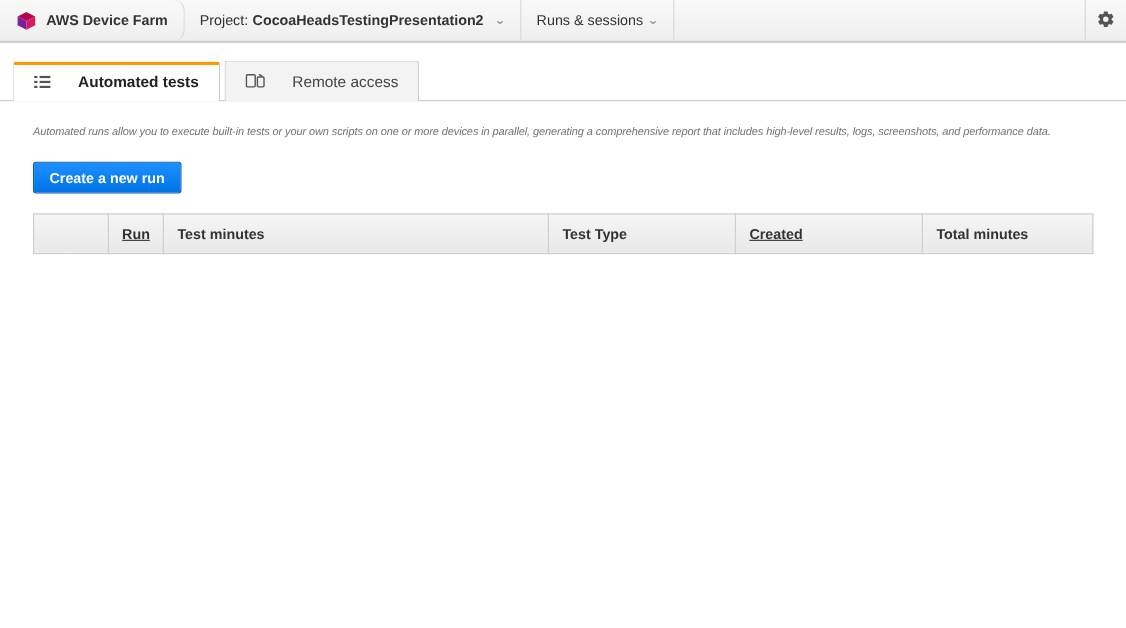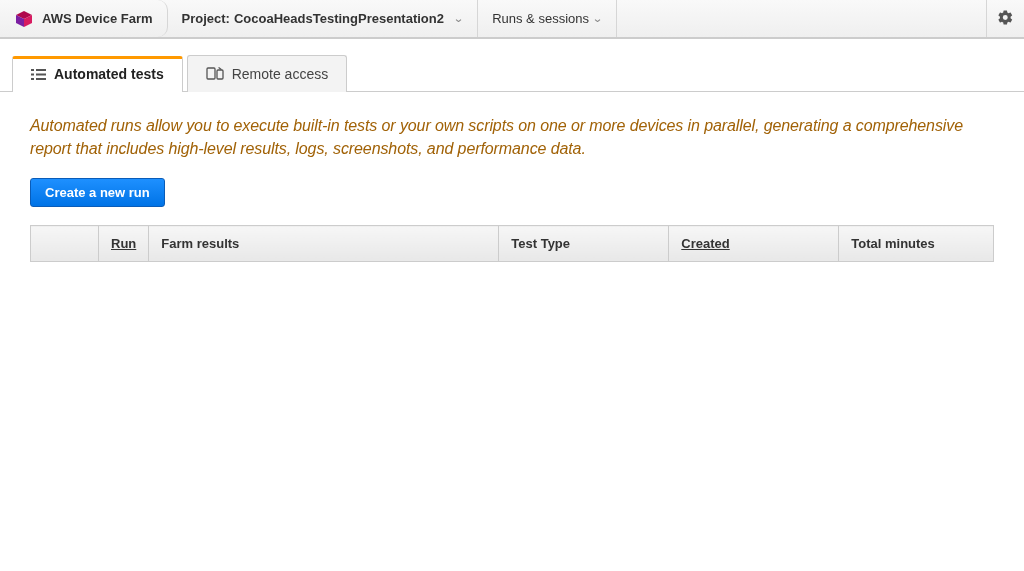--- a/index.html
+++ b/index.html
@@ -24,21 +24,21 @@
       align-items: center;
       padding: 0 14px;
       border-right: 1px solid #d6d6d6;
       white-space: nowrap;
       cursor: pointer;
       font-size: 13px;
       color: #333;
     }
     .topbar-segment.service { gap: 8px; border-radius: 10px; }
     .service-title { font-weight: bold; }
-    .project-label { font-weight: bold; margin-right: 4px; }
+    .project-label { font-weight: normal; margin-right: 4px; }
     .project-value { font-weight: bold; margin-right: 6px; text-align: center; }
     .chev {
       display: inline-block;
       color: #888;
       font-size: 11px;
       margin-left: 4px;
       transform: scaleX(1.2);
     }
     .topbar-spacer { flex: 1; }
     .gear-cell {
@@ -55,21 +55,21 @@
 
     .tabs {
       display: flex;
       align-items: flex-end;
       padding-left: 12px;
       border-bottom: 1px solid #ccc;
     }
     .tab {
       display: flex;
       align-items: center;
-      gap: 8px;
+      gap: 25px;
       padding: 10px 18px;
       background: #f3f3f3;
       border: 1px solid #ccc;
       border-bottom: none;
       border-radius: 3px 3px 0 0;
       margin-right: 4px;
       font-size: 14px;
       cursor: pointer;
       color: #444;
       position: relative;
@@ -81,22 +81,22 @@
       border-top: 3px solid #ff9900;
       padding-top: 7px;
       z-index: 2;
     }
     .tab.active .tab-label { font-weight: bold; color: #222; }
     .tab-icon { display:inline-flex; color:#555; }
 
     .panel { padding: 22px 30px; }
     .intro {
       font-style: italic;
-      color: #a16207;
-      font-size: 16px;
+      color: #737373;
+      font-size: 10px;
       line-height: 1.45;
       letter-spacing: -0.1px;
       margin-bottom: 18px;
     }
     .create-btn {
       display: inline-block;
       background: linear-gradient(#1e90ff, #0073e6);
       color: #fff;
       font-weight: bold;
       font-size: 13px;
@@ -194,21 +194,21 @@
 
   <div class="panel">
     <p class="intro">Automated runs allow you to execute built-in tests or your own scripts on one or more devices in parallel, generating a comprehensive report that includes high-level results, logs, screenshots, and performance data.</p>
     <button class="create-btn">Create a new run</button>
 
     <table class="results-table">
       <thead>
         <tr>
           <th class="first-col"></th>
           <th class="run-col">Run</th>
-          <th class="results-col">Farm results</th>
+          <th class="results-col">Test minutes</th>
           <th class="type-col">Test Type</th>
           <th class="created-col">Created</th>
           <th>Total minutes</th>
         </tr>
       </thead>
     </table>
   </div>
 </div>
 
 </body></html>

